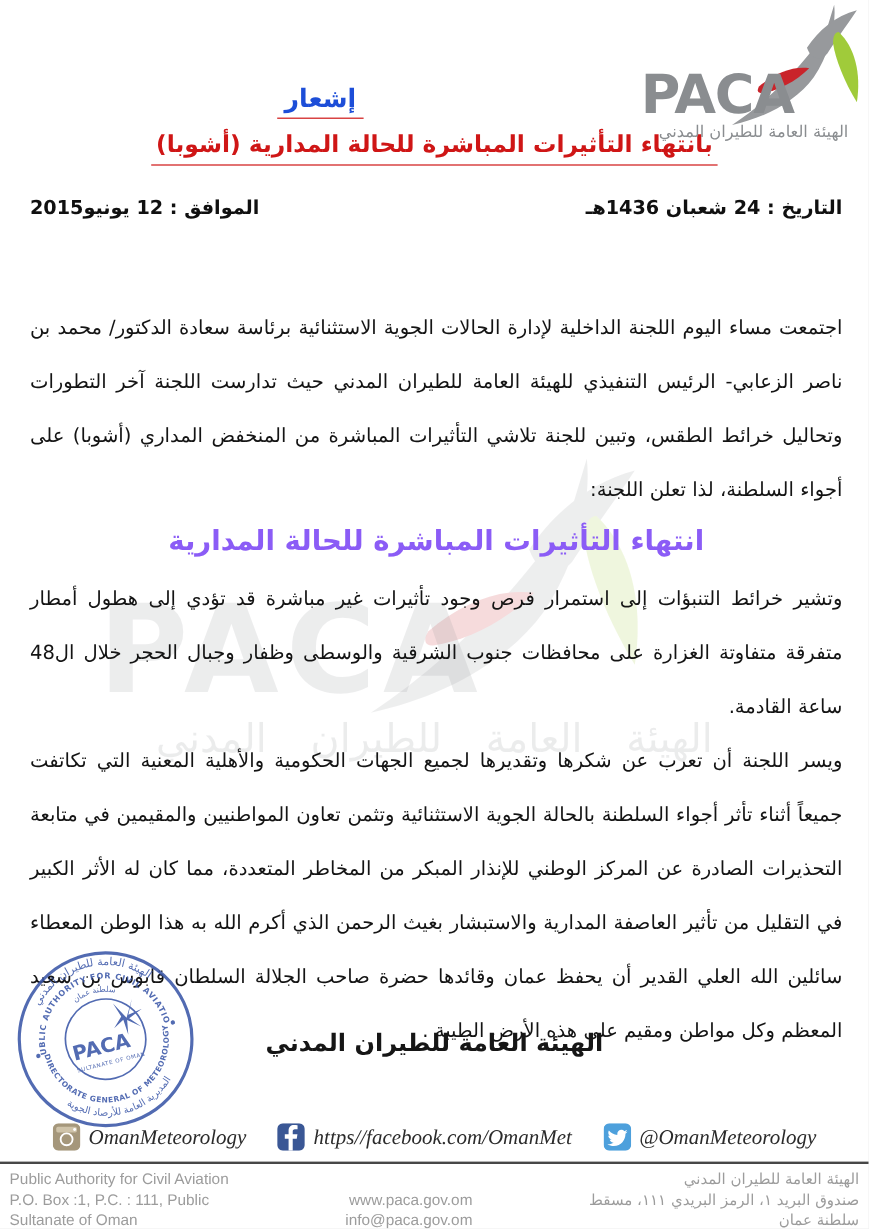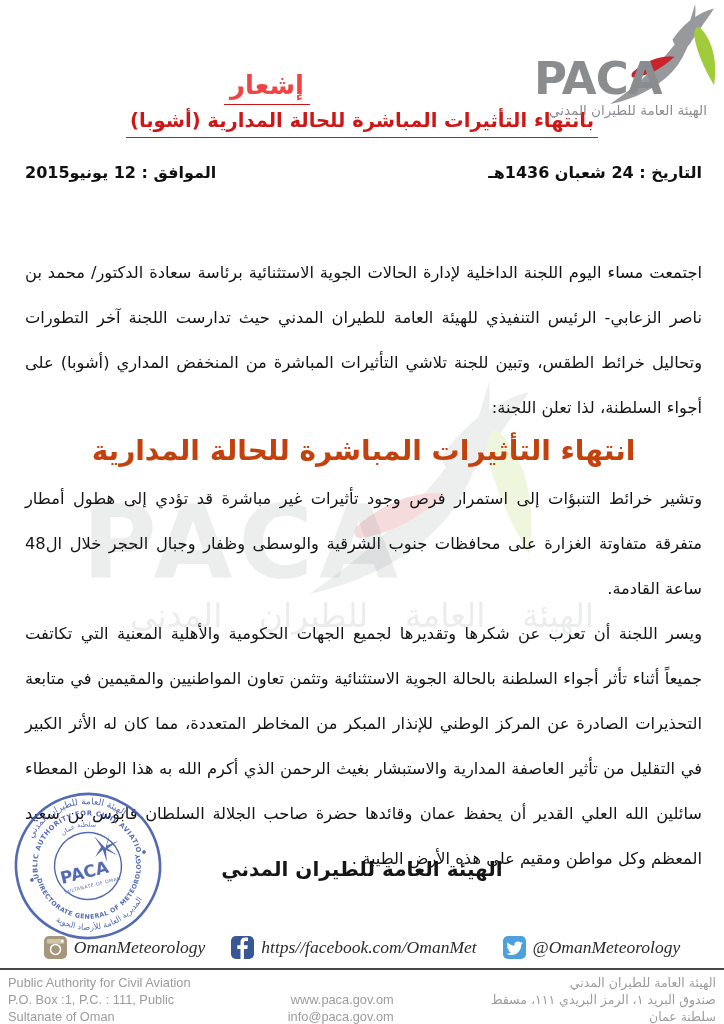--- a/index.html
+++ b/index.html
@@ -34,21 +34,21 @@
     color:#8a8d90;line-height:1;
   }
   .logo .brand-ar{
     position:absolute;left:0;right:0;top:100px;
     font-size:13.5px;color:#8a8d90;text-align:center;
     white-space:nowrap;direction:rtl;
   }
   
   .title-wrap{position:absolute;top:70px;left:0;right:190px;text-align:center;z-index:1;}
   .title{
-    display:inline-block;color:#ef4444;font-size:26px;font-weight:bold;
+    display:inline-block;color:#1d4ed8;font-size:21px;font-weight:bold;
     border-bottom:1.5px solid #cf1616;padding:0 6px 4px 6px;
   }
   .subtitle-wrap{position:absolute;top:109px;left:0;right:0;text-align:center;z-index:1;}
   .subtitle{
     display:inline-block;color:#cf1616;font-size:19.5px;font-weight:bold;direction:rtl;
     border-bottom:1.5px solid #cf1616;padding:0 4px 5px 4px;
   }
   
   .meta{
     position:absolute;top:163px;left:25px;right:22px;z-index:1;
@@ -57,21 +57,21 @@
   .meta-row1{display:flex;justify-content:space-between;align-items:baseline;}
   .meta-row2{margin-top:10px;}
   
   .main{
     position:absolute;top:250px;left:25px;right:22px;z-index:1;
     direction:rtl;text-align:justify;
     font-size:16.3px;line-height:45px;color:#141414;
   }
   .main p{margin:0;}
   .red-heading{
-    text-align:center;color:#c2410c;font-size:28px;font-weight:bold;
+    text-align:center;color:#8b5cf6;font-size:23px;font-weight:bold;
     margin:6px 0 10px 0;line-height:30px;
   }
   
   .signature{position:absolute;top:848px;left:0;right:0;text-align:center;direction:rtl;z-index:1;}
   .sig-closing{font-size:17.5px;}
   .sig-org{font-size:20px;font-weight:bold;margin-top:9px;}
   
   .stamp{
     position:absolute;left:12px;top:790px;width:152px;height:152px;
     transform:rotate(-14deg);opacity:.88;z-index:2;

